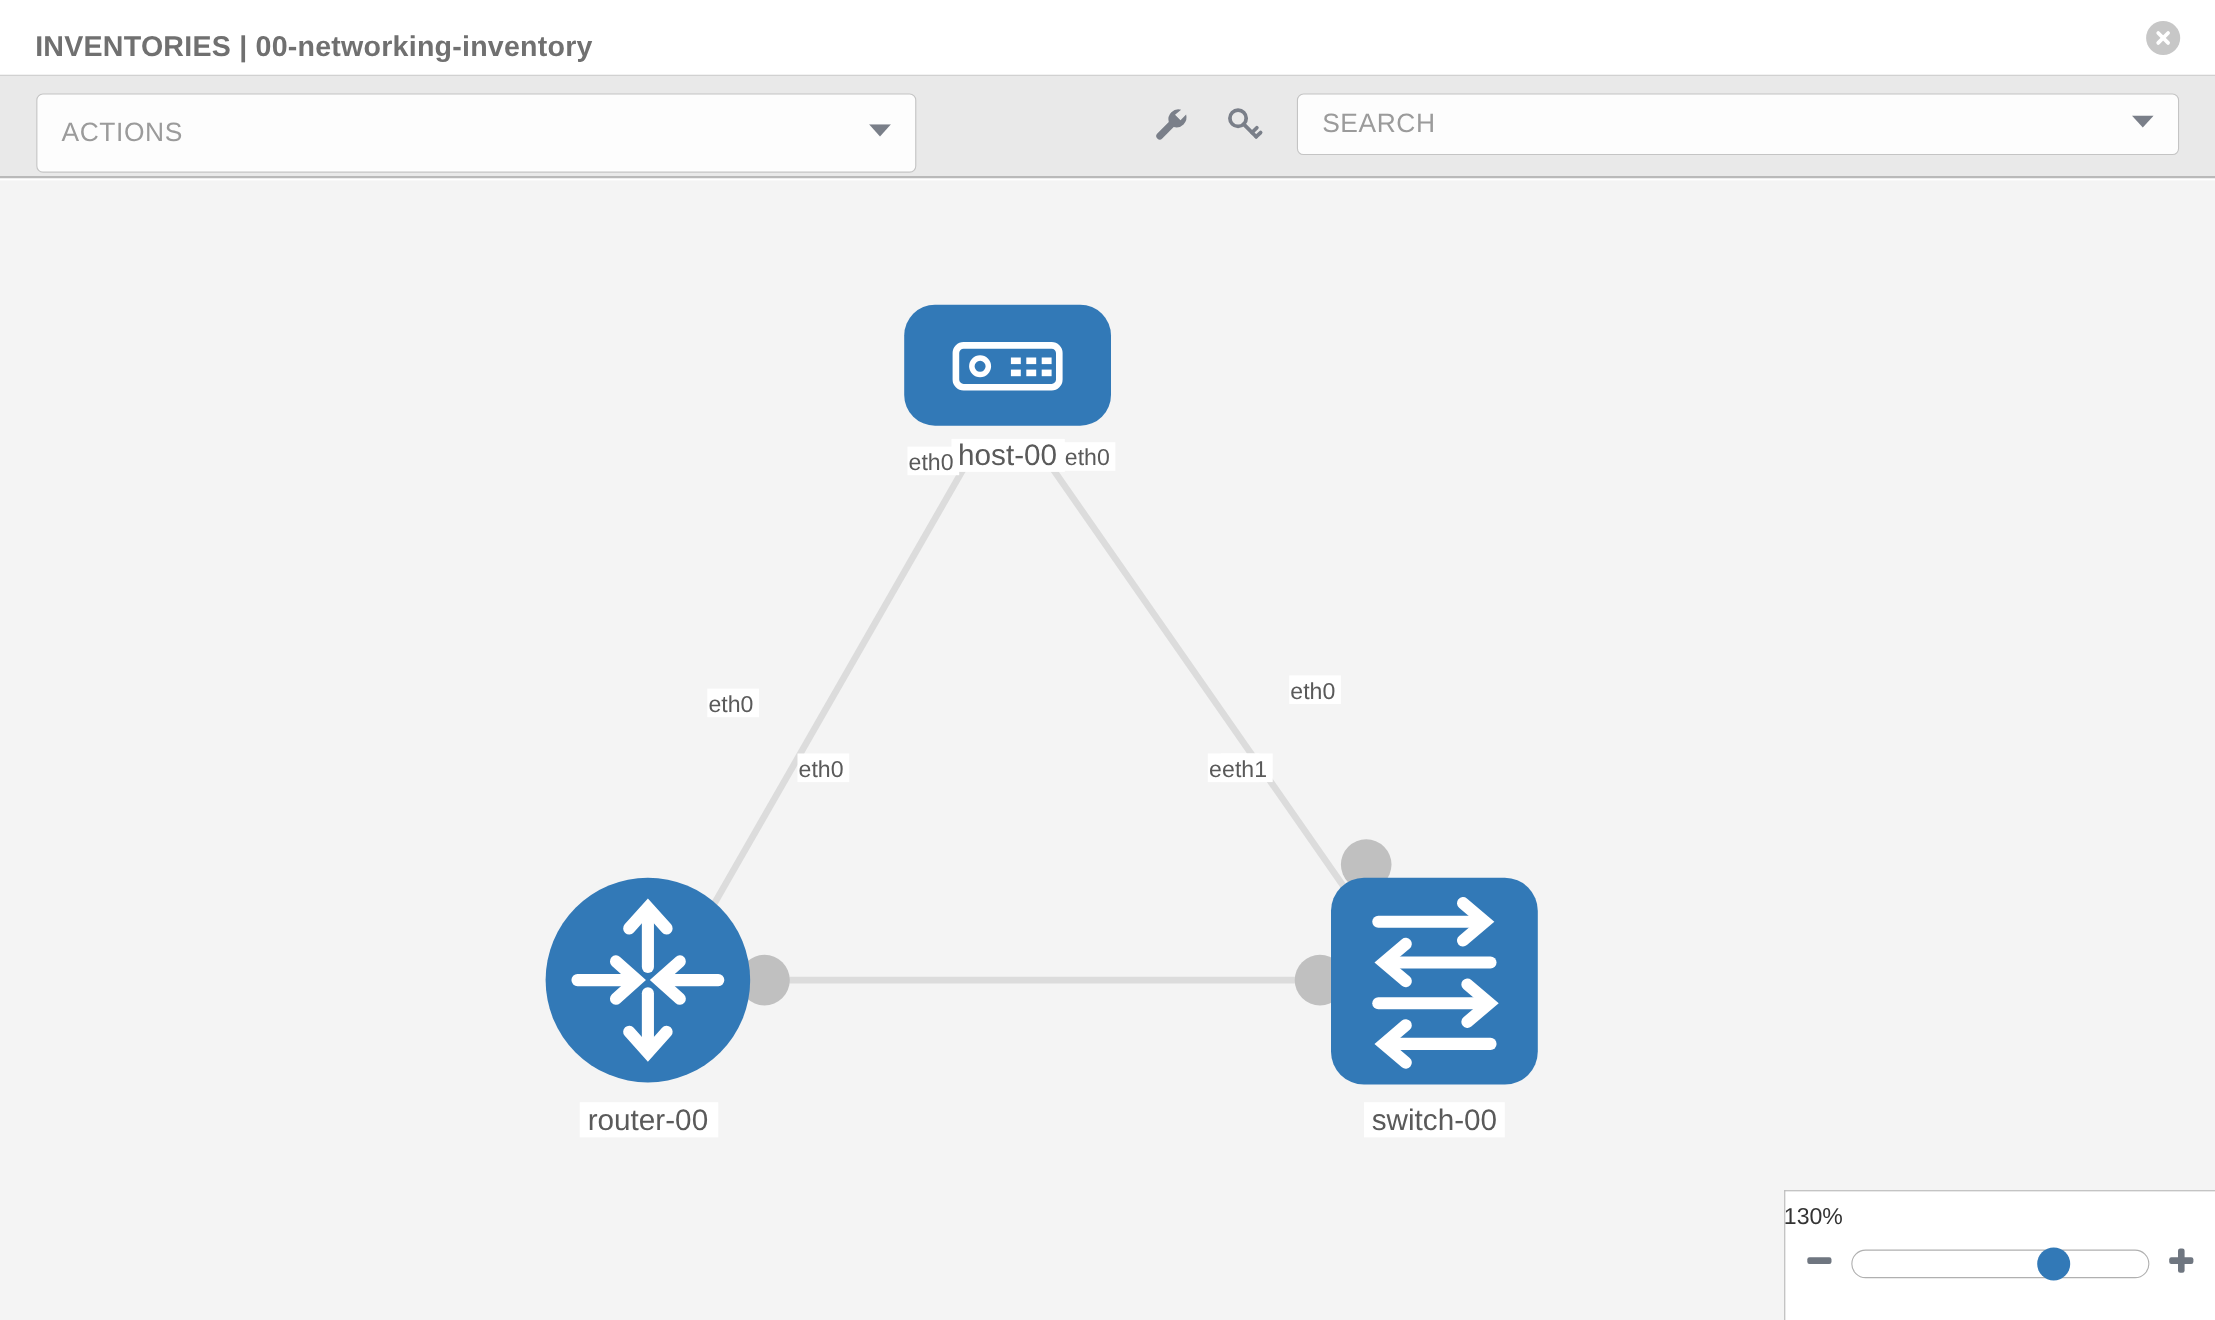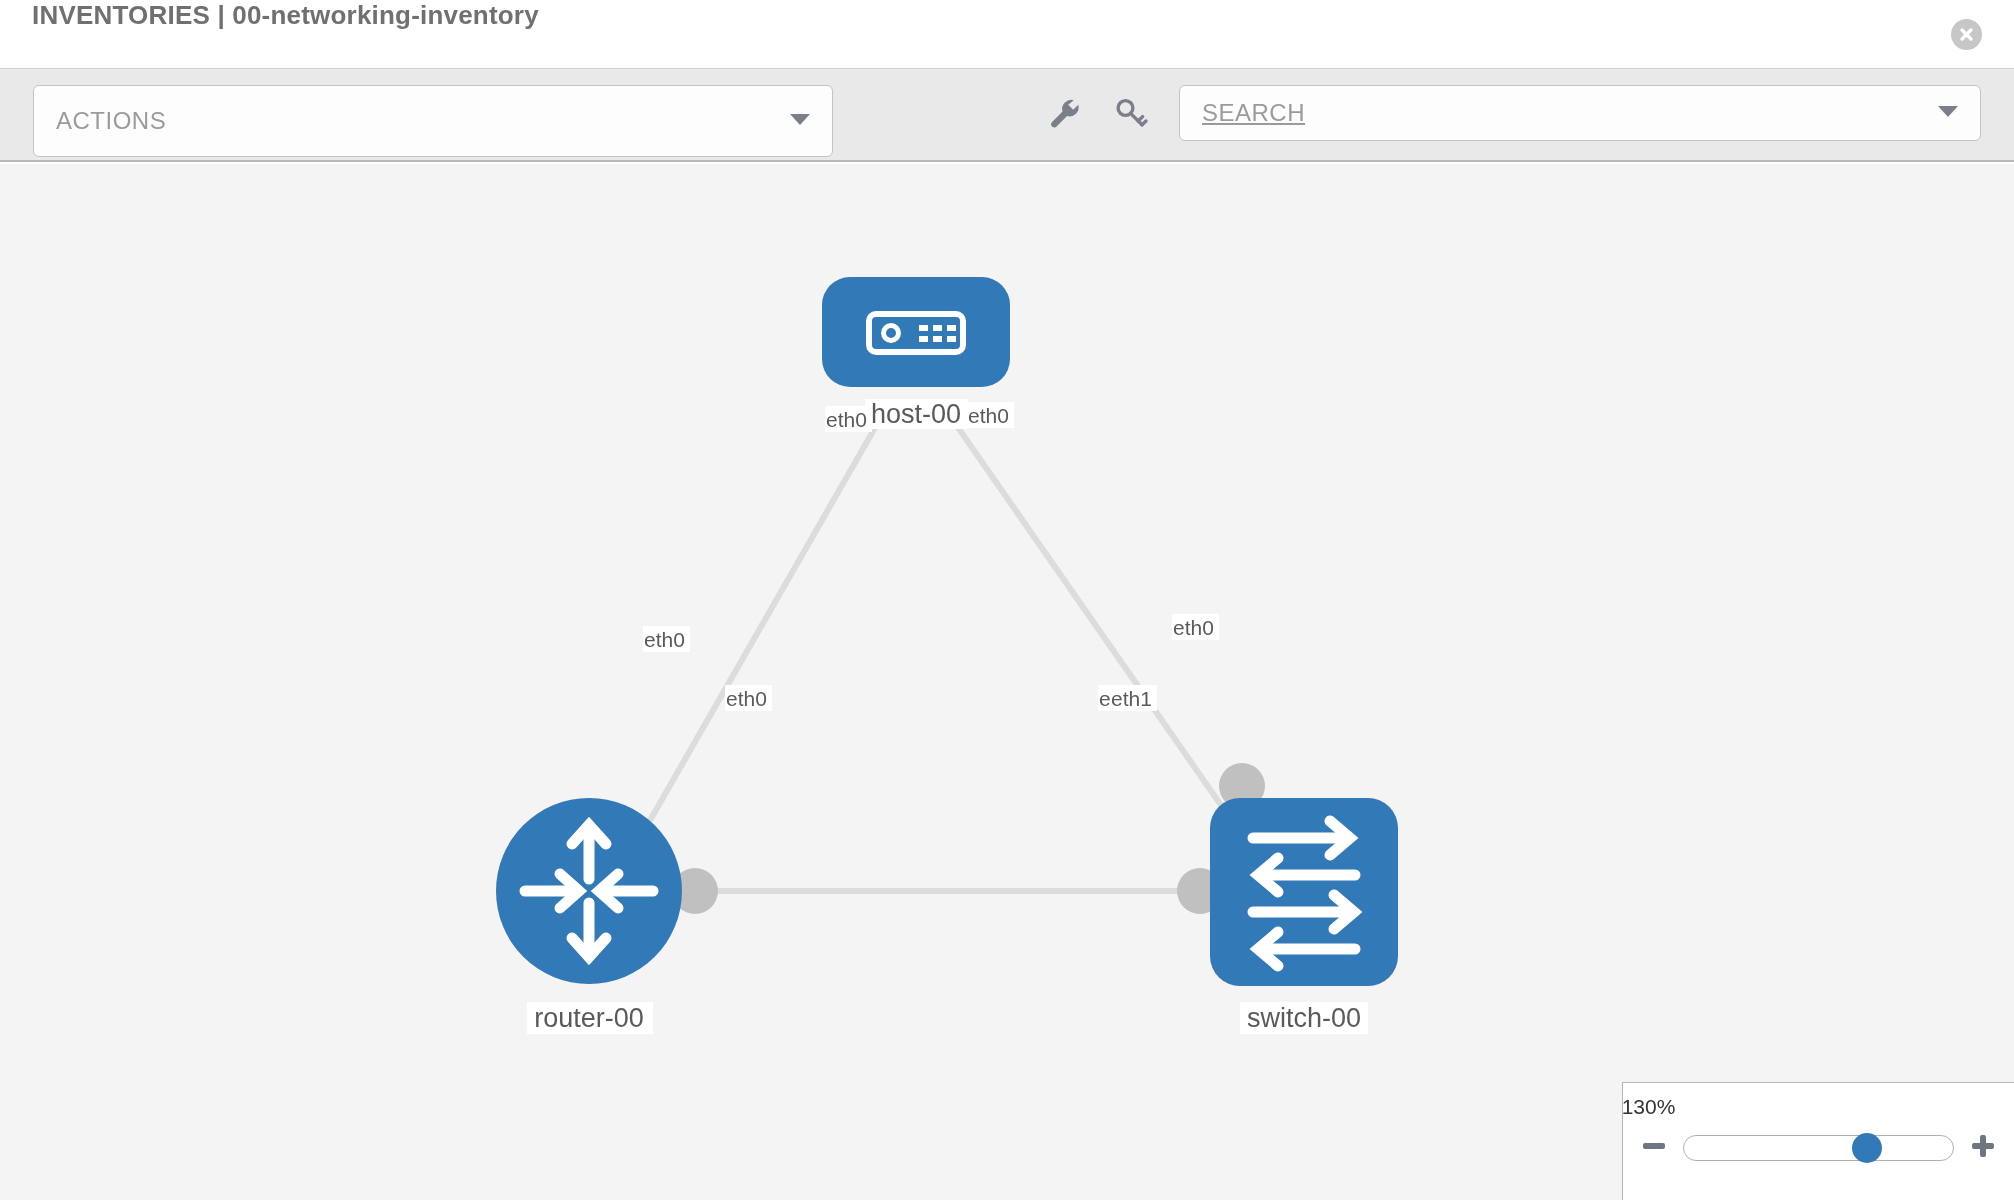--- a/index.html
+++ b/index.html
@@ -20,21 +20,21 @@
   }
 
   
   .header {
     position: absolute;
     left: 0; top: 0;
     width: 2014px;
     height: 84px;
     background: #ffffff;
     display: flex;
-    align-items: flex-start;
+    align-items: center;
   }
   .page-title {
     margin-left: 32px;
     font-size: 26px;
     font-weight: bold;
     color: #707070;
     letter-spacing: 0.2px;
     white-space: nowrap;
   }
   .close-btn {
@@ -113,21 +113,20 @@
     border-radius: 6px;
     display: flex;
     align-items: center;
     cursor: text;
   }
   .search-placeholder {
     margin-left: 22px;
     font-size: 24px;
     color: #9b9b9b;
     letter-spacing: 0.5px;
-    text-decoration: underline;
   }
 
   
   .canvas {
     position: absolute;
     left: 0;
     top: 164px;
     width: 2014px;
     height: 1036px;
     background: #f4f4f4;

